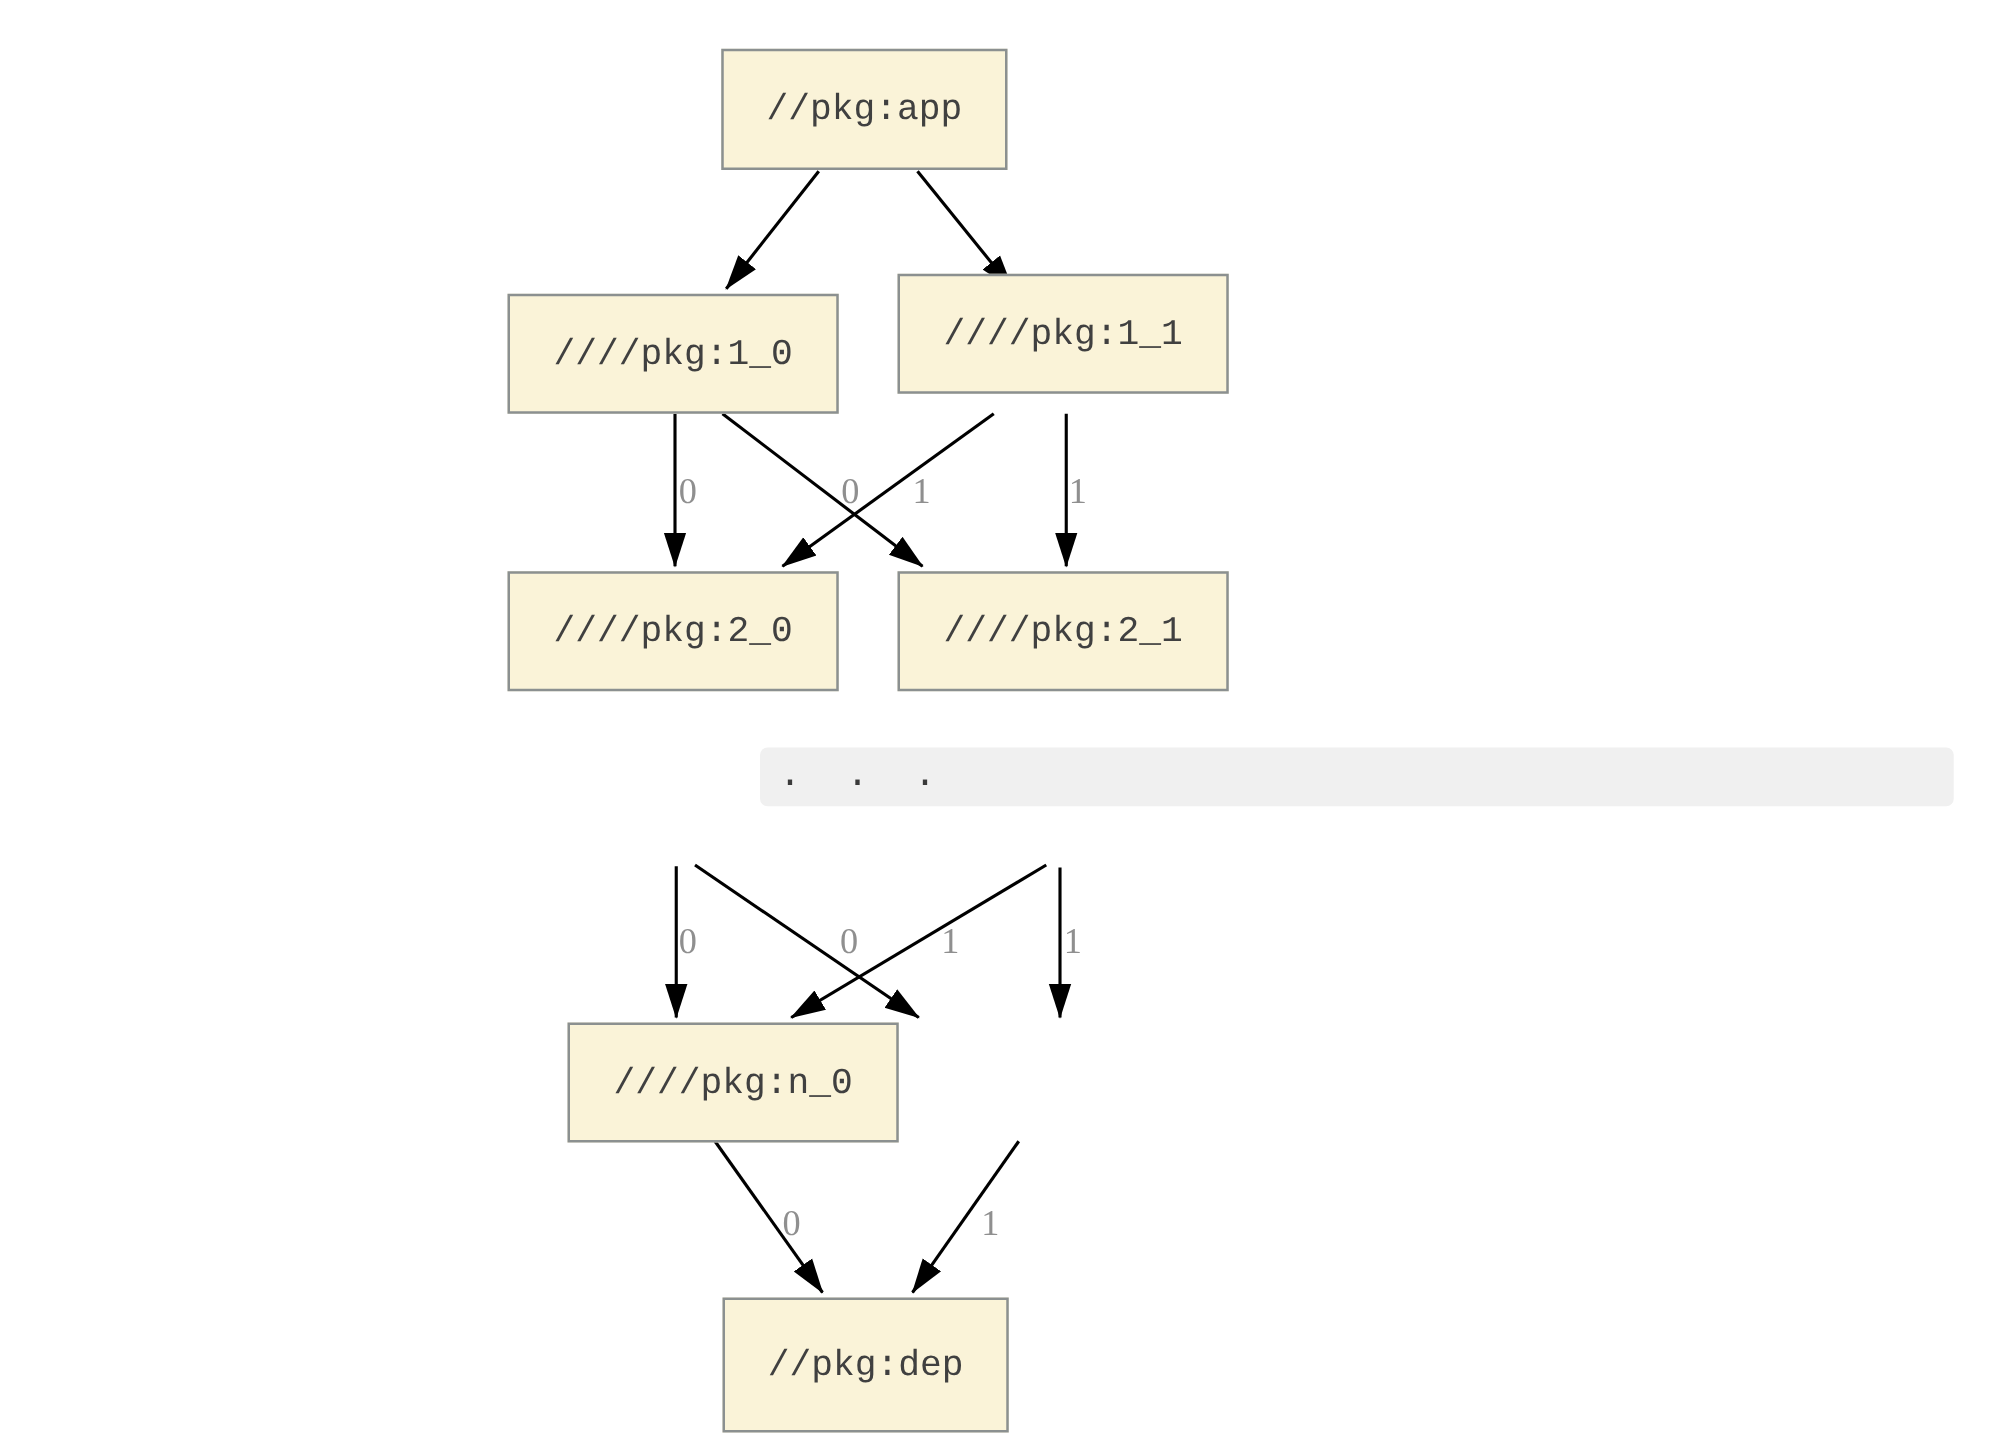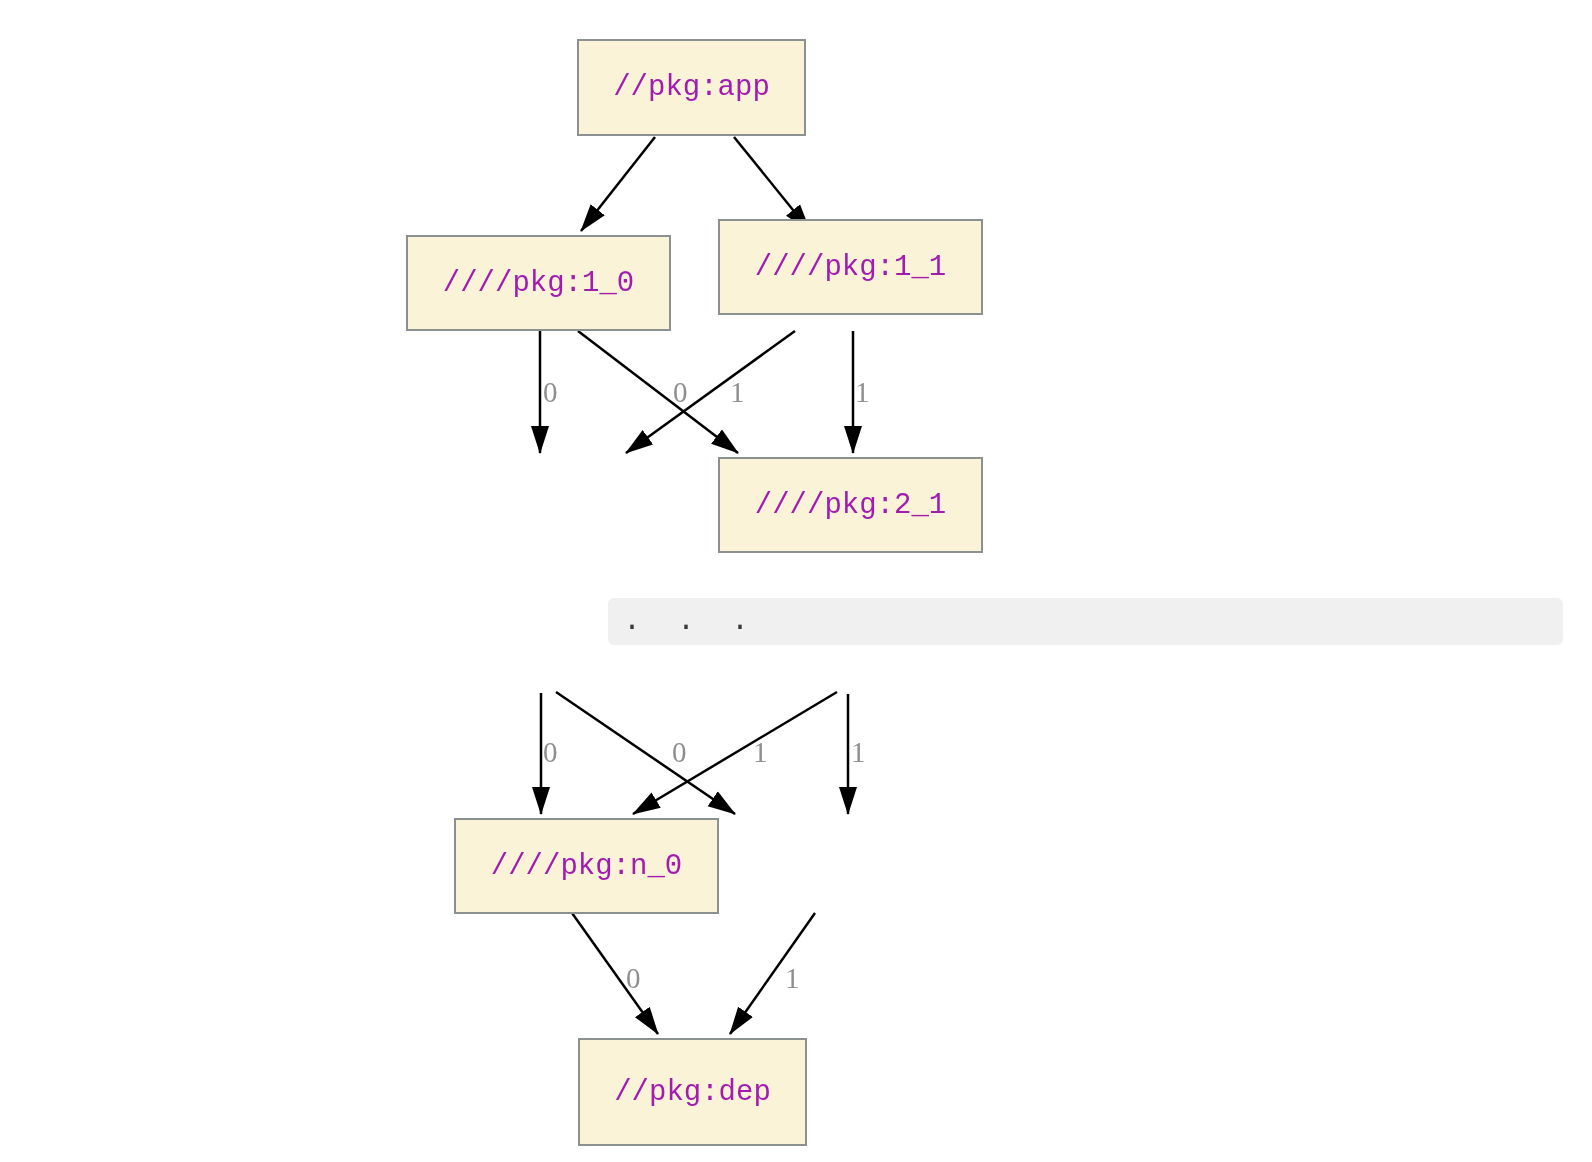--- a/index.html
+++ b/index.html
@@ -31,21 +31,21 @@
     box-sizing: border-box;
     background: #faf3d8;
     border: 2.5px solid #8b9090;
     display: flex;
     align-items: center;
     justify-content: center;
   }
   .node .node-label {
     font-family: "Liberation Mono", "DejaVu Sans Mono", monospace;
     font-size: 29px;
-    color: #a21caf;
+    color: #404040;
     white-space: pre;
   }
   .node.small { width: 229px; height: 97px; }
   .node.wide  { width: 265px; height: 96px; }
   #ellipsis-bar {
     position: absolute;
     left: 608px; top: 598px;
     width: 955px; height: 47px;
     background: #f0f0f0;
     border-radius: 6px;
@@ -104,20 +104,23 @@
   </div>
 
   <div class="node wide" style="left:406px; top:235px;">
     <span class="node-label">////pkg:1_0</span>
   </div>
 
   <div class="node wide" style="left:718px; top:219px;">
     <span class="node-label">////pkg:1_1</span>
   </div>
 
+  <div class="node wide" style="left:406px; top:457px;">
+    <span class="node-label">////pkg:2_0</span>
+  </div>
 
   <div class="node wide" style="left:718px; top:457px;">
     <span class="node-label">////pkg:2_1</span>
   </div>
 
   <div id="ellipsis-bar">
     <span class="dots">.  .  .</span>
   </div>
 
   <div class="node wide" style="left:406px; top:818px;margin-left:48px;">

